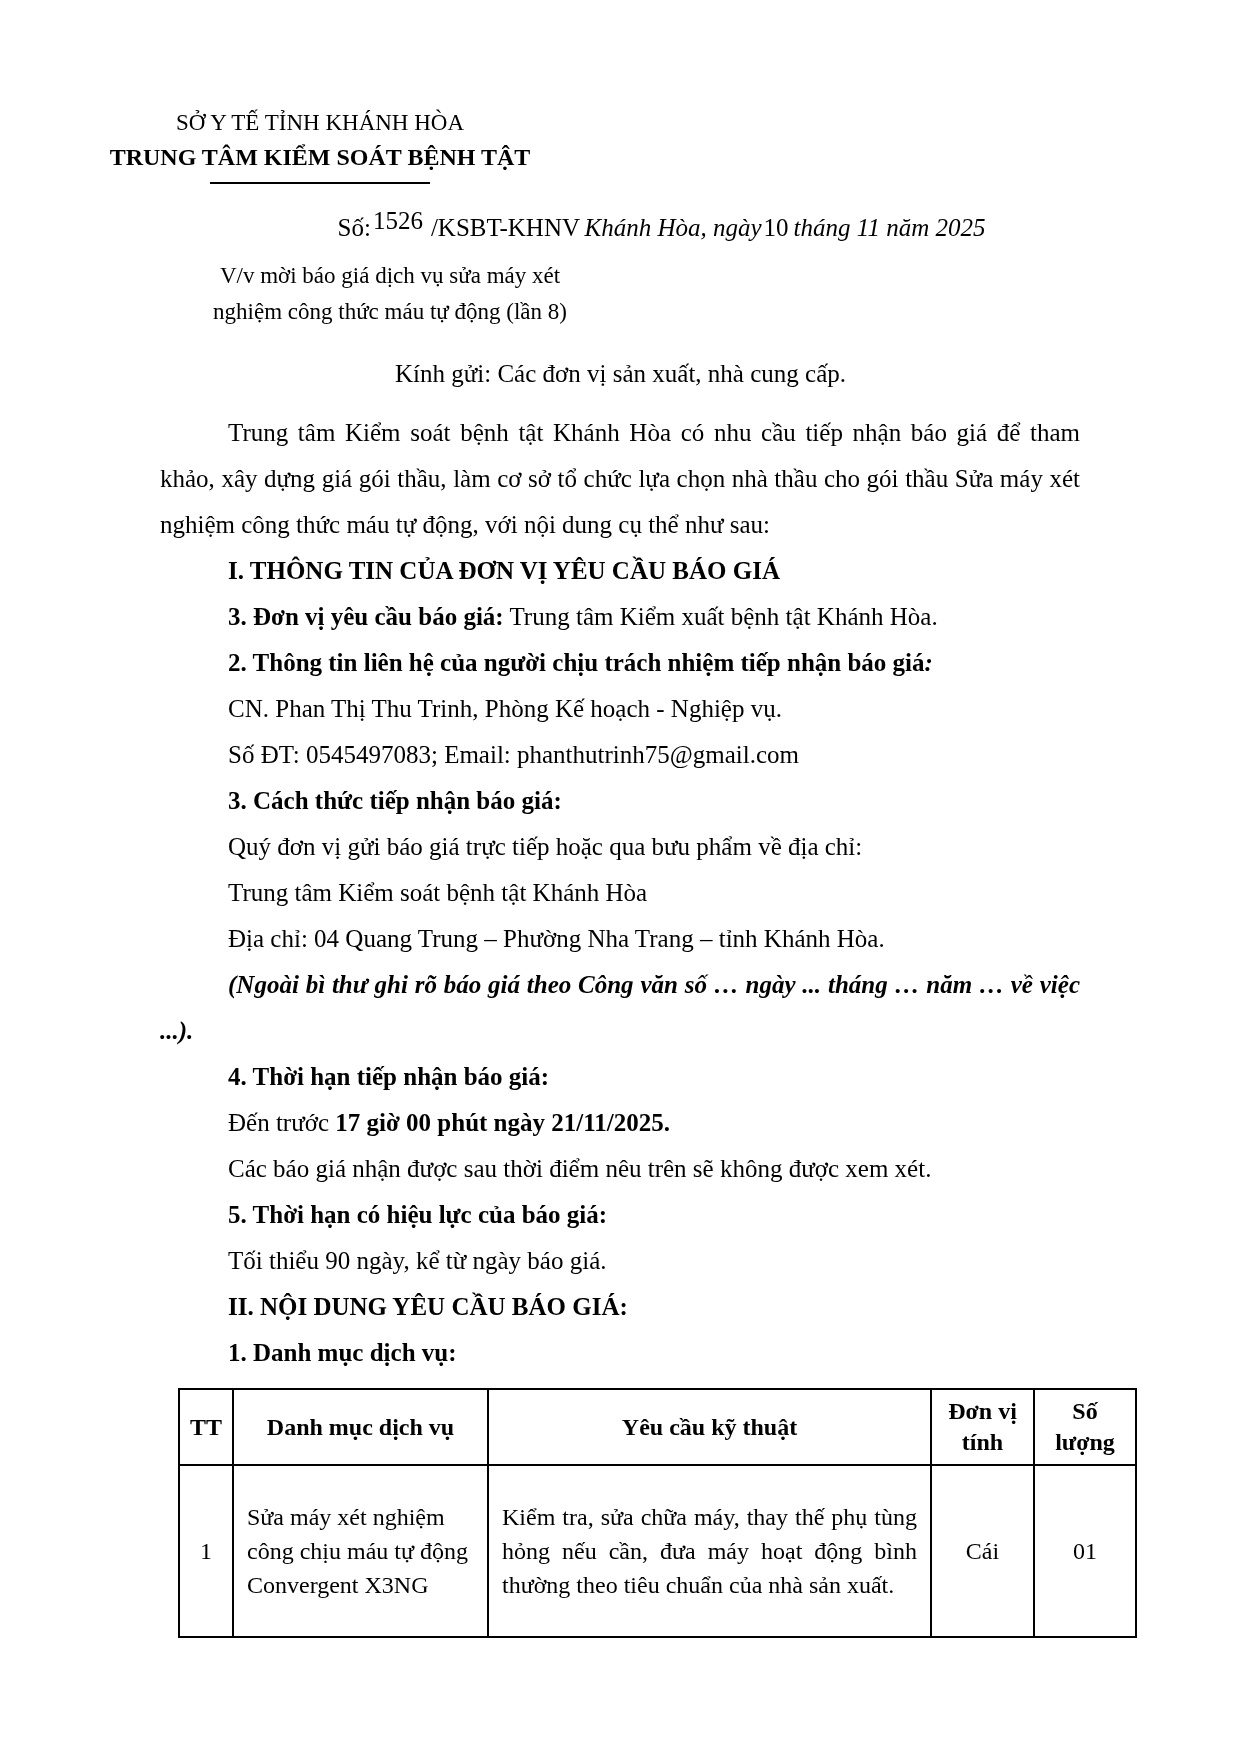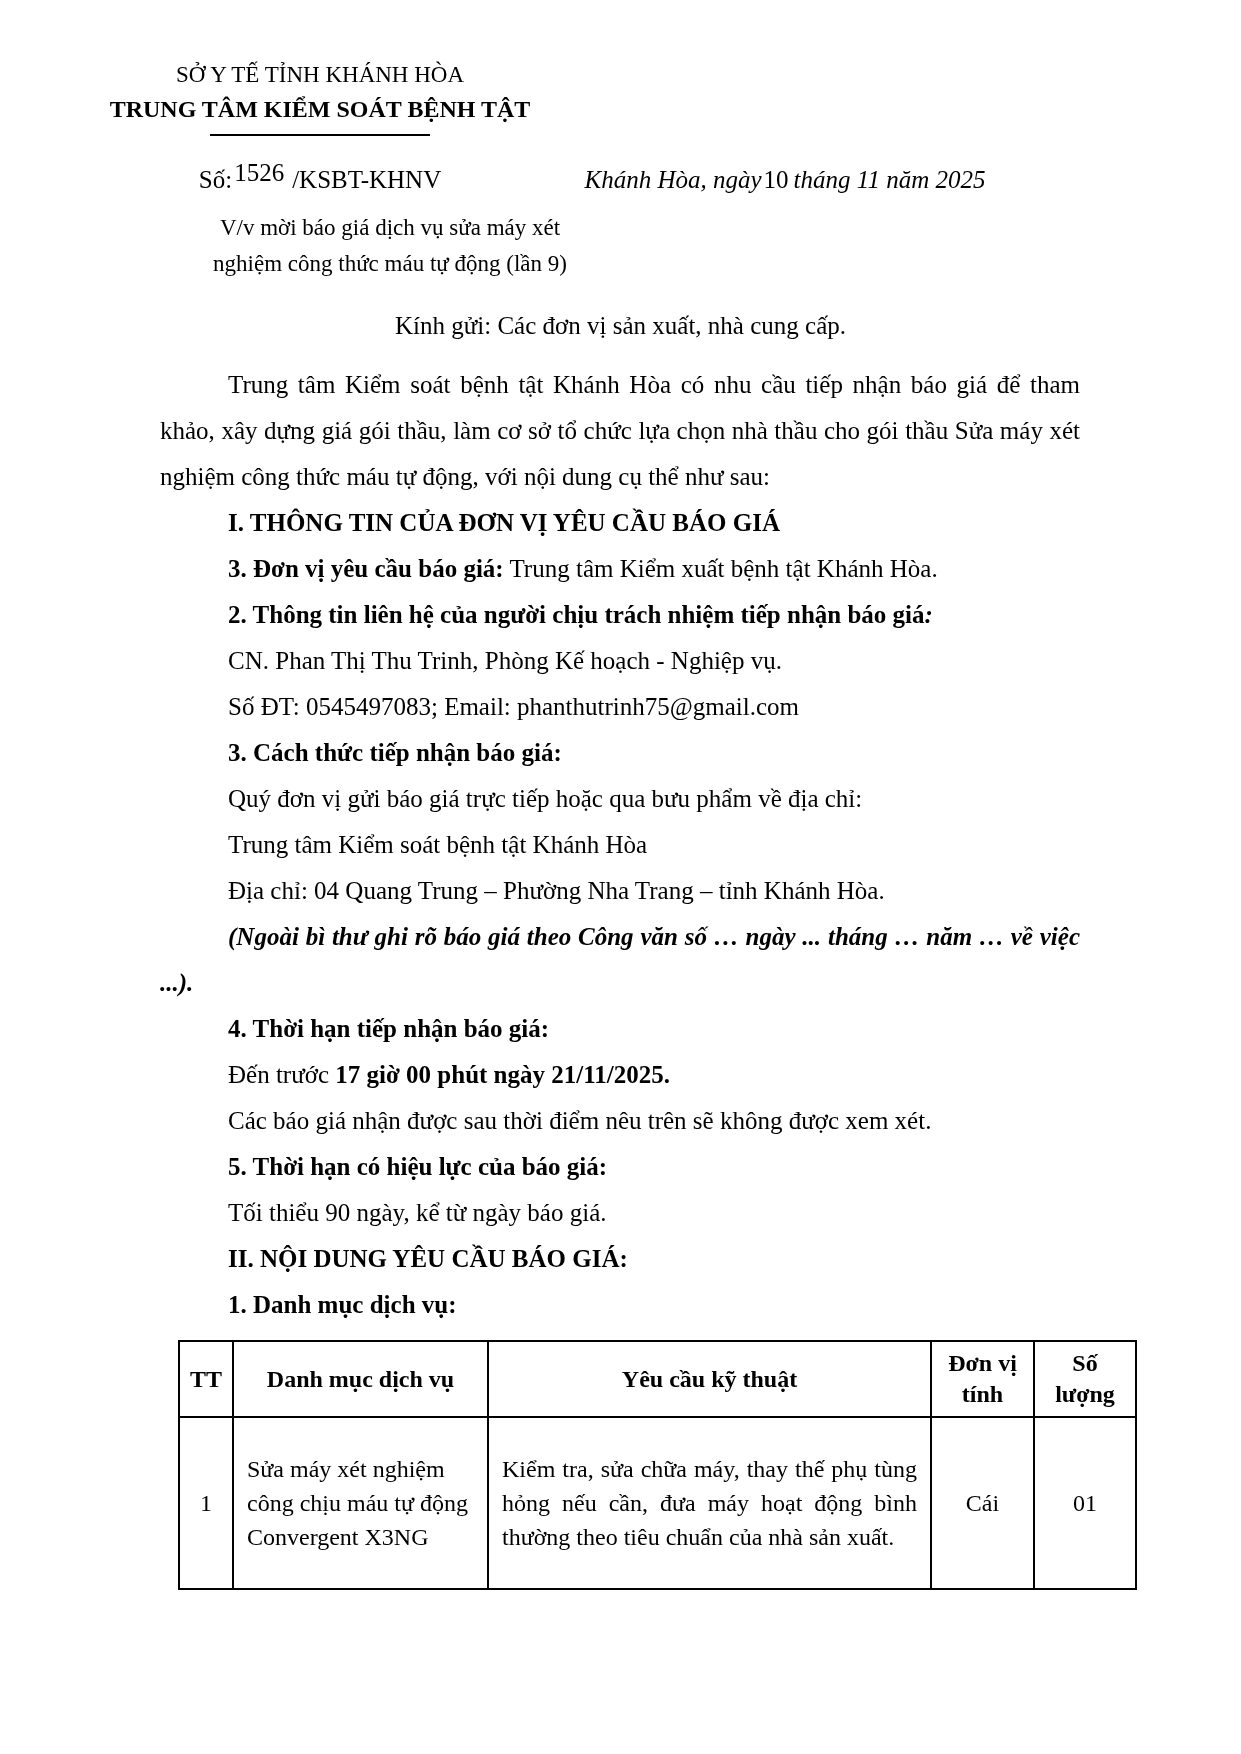--- a/index.html
+++ b/index.html
@@ -6,33 +6,33 @@
   .page {
     position:relative;
     width:1241px; height:1754px;
     margin:0 auto;
     background:#ffffff;
     color:#000;
     font-family:"Liberation Serif","DejaVu Serif",serif;
     overflow:hidden;
   }
   
-  .hdr { display:flex; padding-top:58px; margin-left:60px; }
+  .hdr { display:flex; padding-top:58px; margin-left:60px;margin-top:48px; }
   .hdr-left  { width:520px; text-align:center; }
   .hdr-right { width:480px; text-align:center; margin-left:35px; }
   .hl1 { font-size:23px; line-height:34px; }
   .hl2 { font-size:24px; line-height:34px; font-weight:bold; }
   .hdr-rule { width:220px; border-bottom:2px solid #000; margin:8px auto 0; }
   .hr1 { font-size:23px; line-height:34px; font-weight:bold; }
   .hr2-wrap { margin-top:2px; }
   .hr2 { display:inline-block; font-size:24px; line-height:32px; font-weight:bold;
          border-bottom:2px solid #000; padding:0 3px 2px; }
   
   .meta { display:flex; margin-left:60px; margin-top:30px; }
-  .meta-left { width:520px; text-align:center; font-size:25px; }
+  .meta-left { width:520px; text-align:right; font-size:25px; }
   .num-ins { position:relative; top:-7px; margin:0 8px 0 2px; }
   .meta-right { width:480px; text-align:center; font-size:25px; font-style:italic;
                 box-sizing:border-box; padding-right:70px; }
   .day-ins { font-style:normal; margin:0 5px 0 2px; }
   
   .subject { margin:16px 0 0 110px; width:560px; text-align:center;
              font-size:23px; line-height:36px; }
   
   .saluto { margin:30px 160px 0 160px; text-align:center; font-size:25px; }
   .bodycol { margin:0 161px 0 160px; font-size:25px; line-height:46px; }
@@ -69,21 +69,21 @@
     <div class="meta-left">
       <span>Số:</span><span class="num-ins">1526</span><span>/KSBT-KHNV</span>
     </div>
     <div class="meta-right">
       <span>Khánh Hòa, ngày</span><span class="day-ins">10</span><span>tháng 11  năm 2025</span>
     </div>
   </div>
 
   <div class="subject">
     <div>V/v mời báo giá dịch vụ sửa máy xét</div>
-    <div>nghiệm công thức máu tự động (lần 9)</div>
+    <div>nghiệm công thức máu tự động (lần 8)</div>
   </div>
 
   <div class="saluto">Kính gửi: Các đơn vị sản xuất, nhà cung cấp.</div>
 
   <div class="bodycol">
     <p class="intro" style="margin:22px 0 0;">Trung tâm Kiểm soát bệnh tật Khánh Hòa có nhu cầu tiếp nhận báo giá để tham khảo, xây dựng giá gói thầu, làm cơ sở tổ chức lựa chọn nhà thầu cho gói thầu Sửa máy xét nghiệm công thức máu tự động, với nội dung cụ thể như sau:</p>
 
     <p class="line" style="margin:0;"><b>I. THÔNG TIN CỦA ĐƠN VỊ YÊU CẦU BÁO GIÁ</b></p>
 
     <p class="line" style="margin:0;"><b>3. Đơn vị yêu cầu báo giá:</b><span> Trung tâm Kiểm xuất bệnh tật Khánh Hòa.</span></p>

